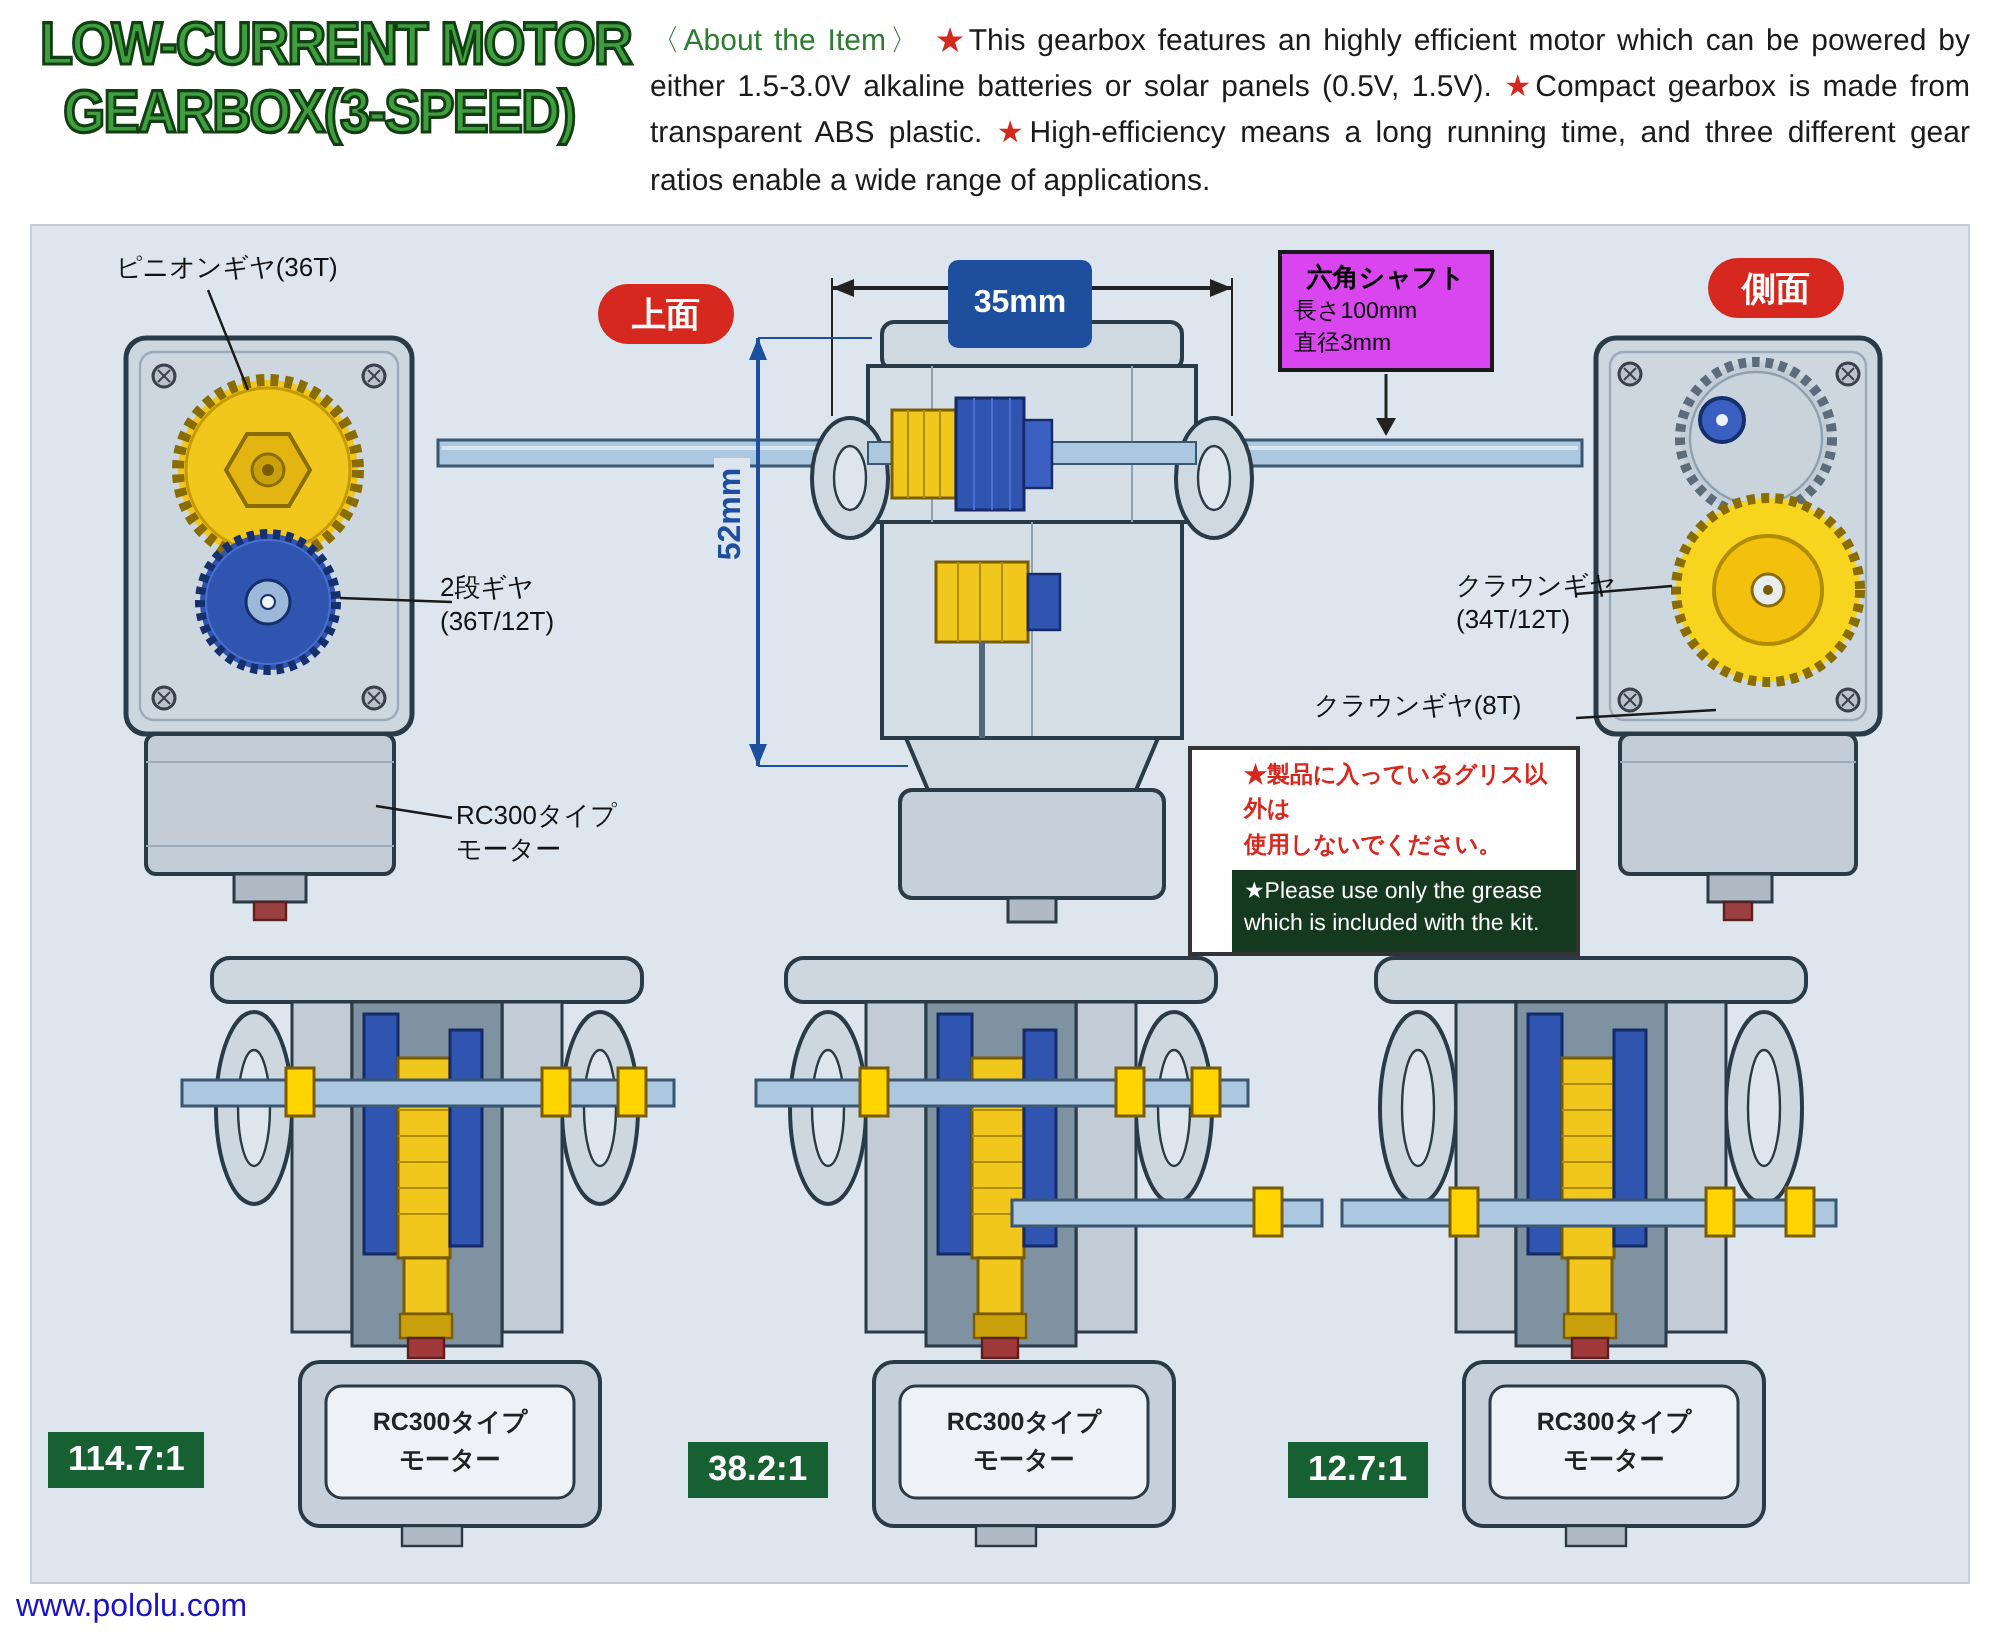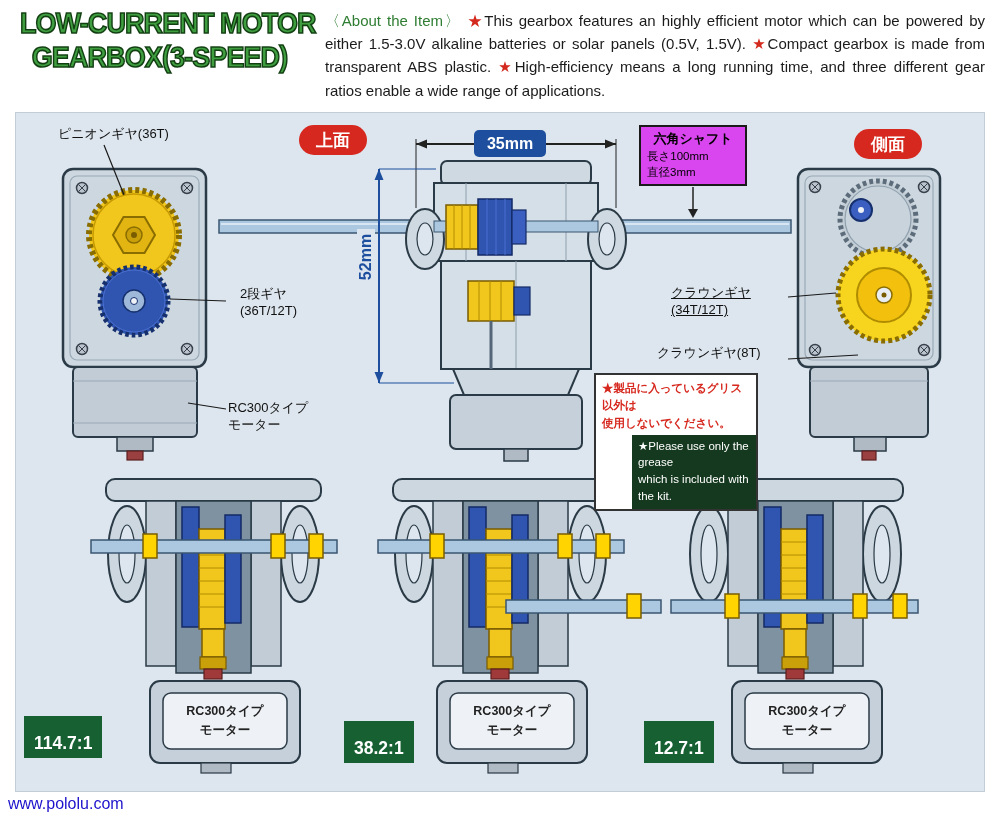--- a/index.html
+++ b/index.html
@@ -33,43 +33,43 @@
 
   
   .lbl { font-size:13px; color:#111; line-height:1.3; z-index:4; }
   .badge-red {
     background:#d6281e; color:#fff; font-weight:bold; font-size:17px;
     width:68px; height:30px; border-radius:15px;
     display:flex; align-items:center; justify-content:center; z-index:4;
   }
   .badge-blue {
     background:#1d4f9e; color:#fff; font-weight:bold; font-size:16px;
-    width:72px; height:27px; border-radius:5px;
+    width:72px; height:44px; border-radius:5px;
     display:flex; align-items:center; justify-content:center; z-index:4;
   }
   .hexbox {
     left:639px; top:125px; width:108px; background:#d946ef;
     border:2px solid #1a1a1a; padding:3px 6px 4px; z-index:4;
   }
   .hexbox .t { font-size:13px; font-weight:bold; text-align:center; }
   .hexbox .l { font-size:11.5px; line-height:1.4; }
   .dim-v {
     left:338px; top:248px; width:56px; text-align:center;
     transform:rotate(-90deg); color:#1d4f9e; font-weight:bold; font-size:16px;
     background:#dde6ee; z-index:4;
   }
   .grease {
-    left:594px; top:373px; width:164px; background:#fff;
-    border:2px solid #333; z-index:4;
+    left:594px; top:373px; width:196px; background:#fff;
+    border:2px solid #333; z-index:4;padding-left:20px;
   }
   .grease .jp { color:#d6281e; font-size:11.5px; font-weight:bold; line-height:1.5; padding:5px 6px 3px; }
-  .grease .en { background:#15391f; color:#fff; font-size:11.5px; line-height:1.45; padding:3px 6px 5px;margin-left:36px; }
+  .grease .en { background:#15391f; color:#fff; font-size:11.5px; line-height:1.45; padding:3px 6px 5px; }
   .ratio-badge {
     background:#176032; color:#fff; font-weight:bold; font-size:17.5px;
-    padding:17px 10px 4px; z-index:4; white-space:nowrap;
+    padding:3px 10px 4px; z-index:4; white-space:nowrap;
   }
   .plaque {
     width:124px; text-align:center; font-size:12.5px; font-weight:600;
     color:#222; line-height:1.55; z-index:4;
   }
   .watermark {
     left:305px; top:425px; font-family:"Liberation Serif", serif; font-weight:bold;
     font-size:150px; color:#8fa3b5; opacity:0.25; z-index:5; pointer-events:none;
   }
   .footer-url { left:8px; top:795px; font-size:16px; color:#1d12cc; z-index:3; }
@@ -257,45 +257,45 @@
         <use href="#spacer" x="618" y="493"></use>
         <use href="#spacer" x="716" y="493"></use>
         <use href="#spacer" x="844" y="493"></use>
         <use href="#spacer" x="884" y="493"></use>
       </g>
     </svg>
   </div>
 
   <div class="abs lbl" style="left:58px; top:126px;">ピニオンギヤ(36T)</div>
 
-  <div class="abs badge-red" style="left:299px; top:125px;">上面</div>
+  <div class="abs badge-red" style="left:299px; top:142px;">上面</div>
 
   <div class="abs badge-blue" style="left:474px; top:130px;">35mm</div>
 
   <div class="abs hexbox">
     <div class="t">六角シャフト</div>
     <div class="l">長さ100mm</div>
     <div class="l">直径3mm</div>
   </div>
 
   <div class="abs badge-red" style="left:854px; top:129px;text-align:center;">側面</div>
 
-  <div class="abs lbl" style="left:240px; top:286px;">
+  <div class="abs lbl" style="left:220px; top:286px;">
     <div>2段ギヤ</div>
     <div>(36T/12T)</div>
   </div>
 
   <div class="abs lbl" style="left:228px; top:400px;">
     <div>RC300タイプ</div>
     <div>モーター</div>
   </div>
 
   <div class="abs dim-v">52mm</div>
 
-  <div class="abs lbl" style="left:671px; top:285px;text-decoration:underline;">
+  <div class="abs lbl" style="left:728px; top:285px;">
     <div>クラウンギヤ</div>
     <div>(34T/12T)</div>
   </div>
 
   <div class="abs lbl" style="left:657px; top:345px;">クラウンギヤ(8T)</div>
 
   <div class="abs grease">
     <div class="jp">
       <div>★製品に入っているグリス以外は</div>
       <div>使用しないでください。</div>

